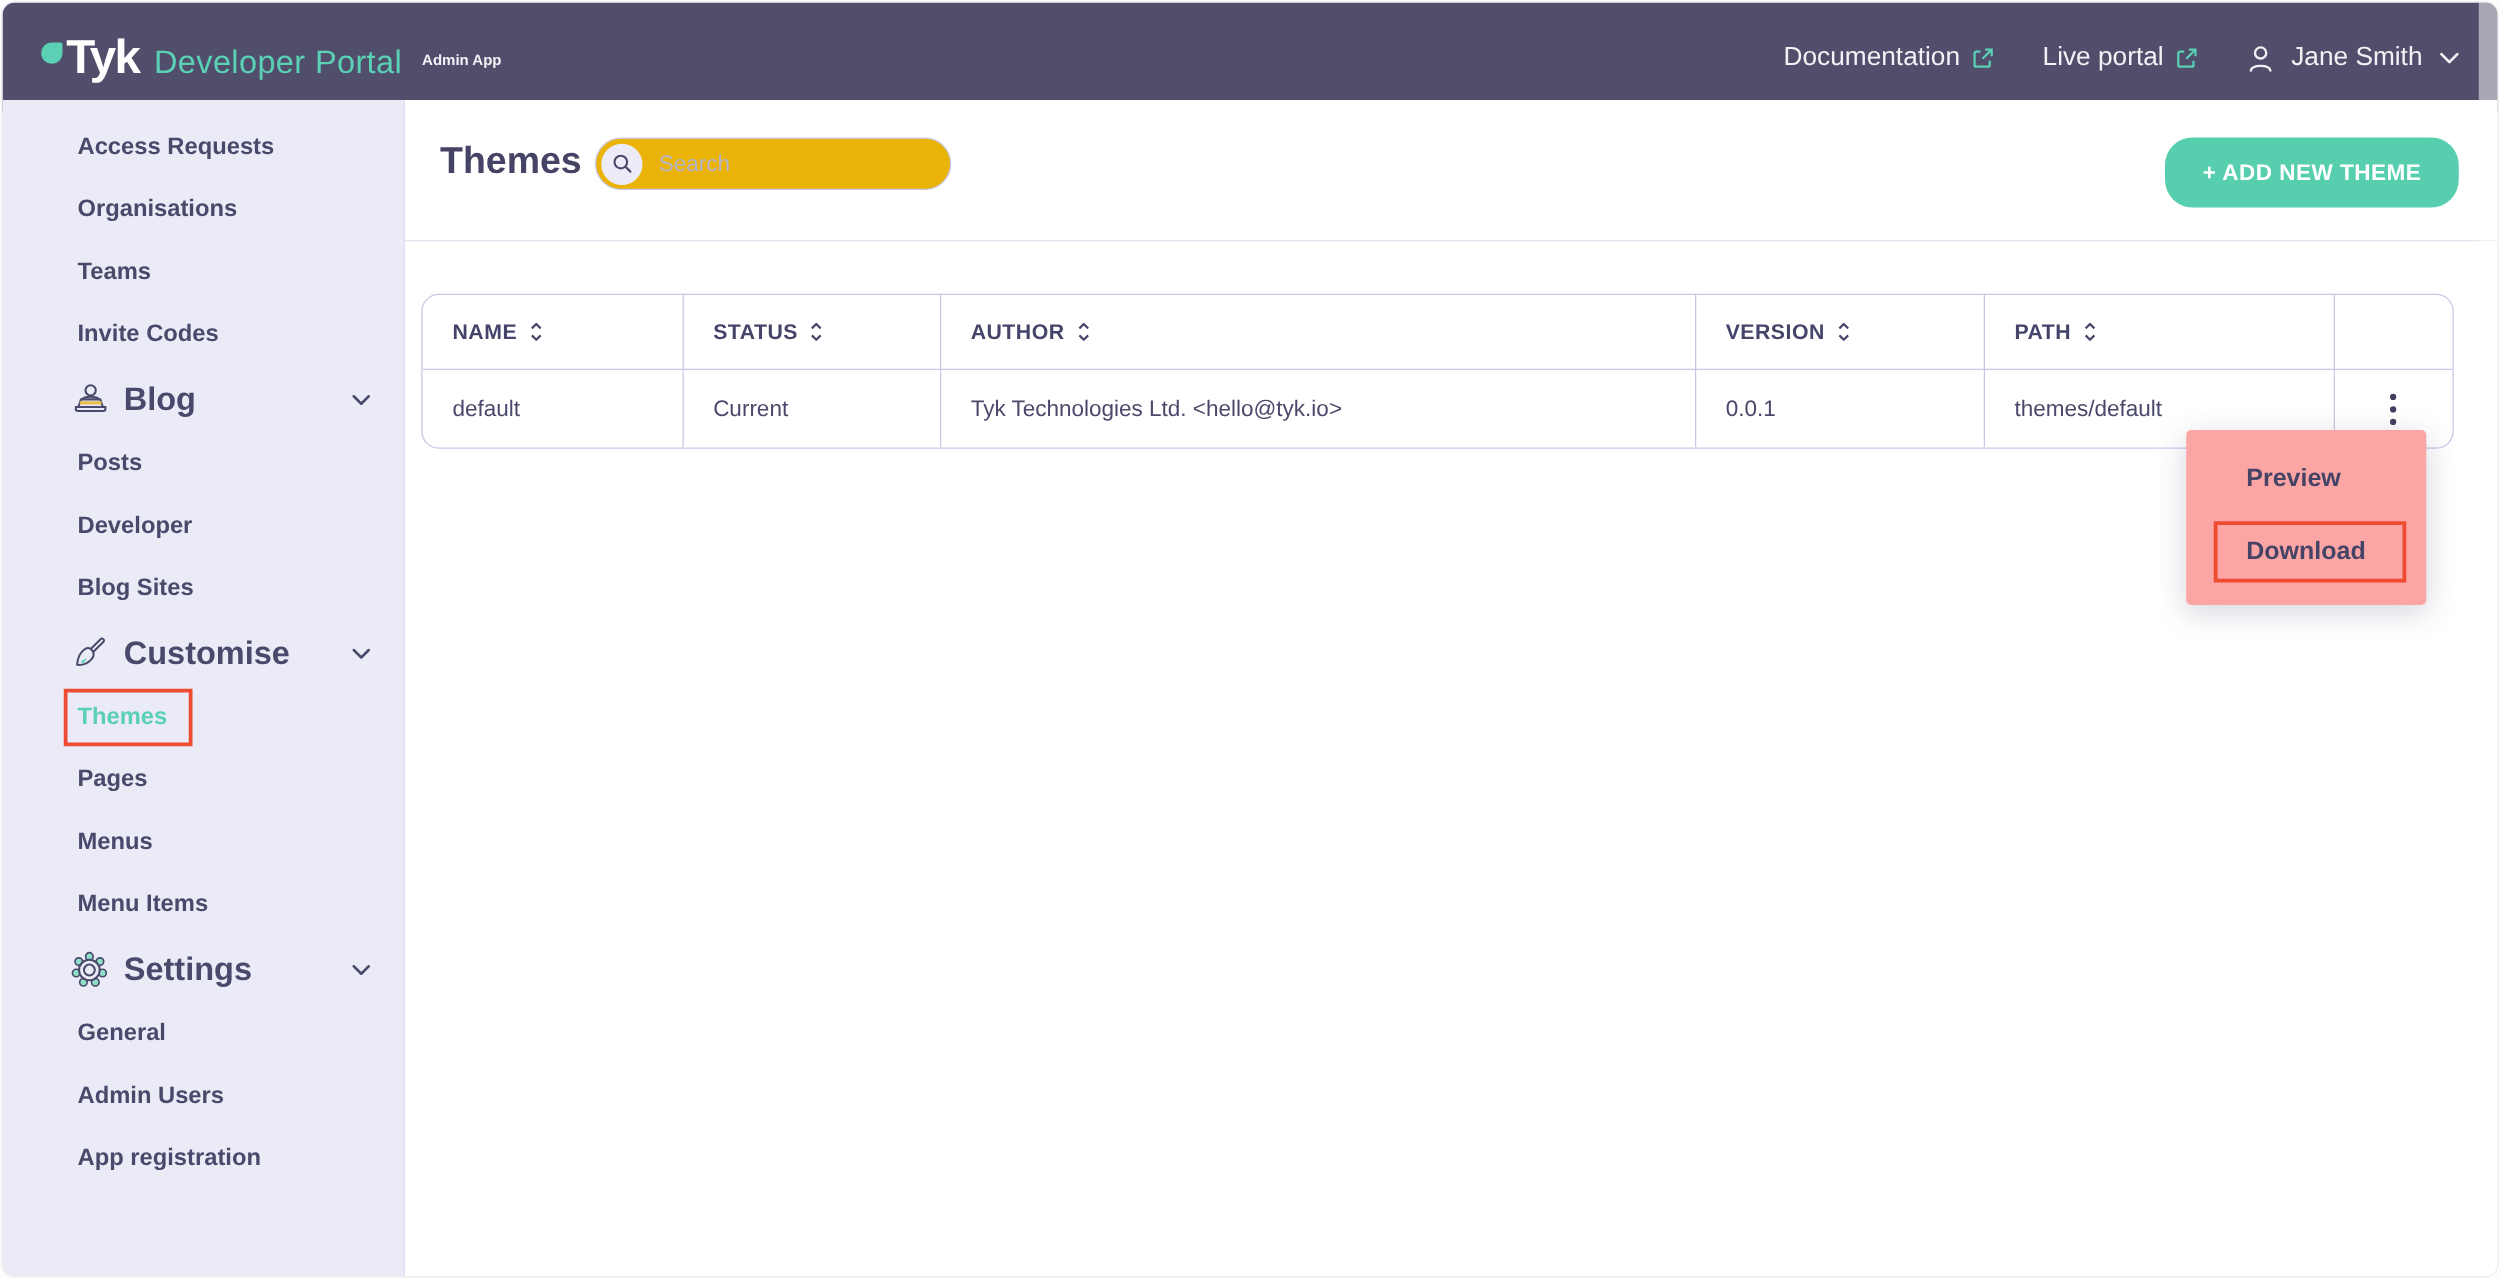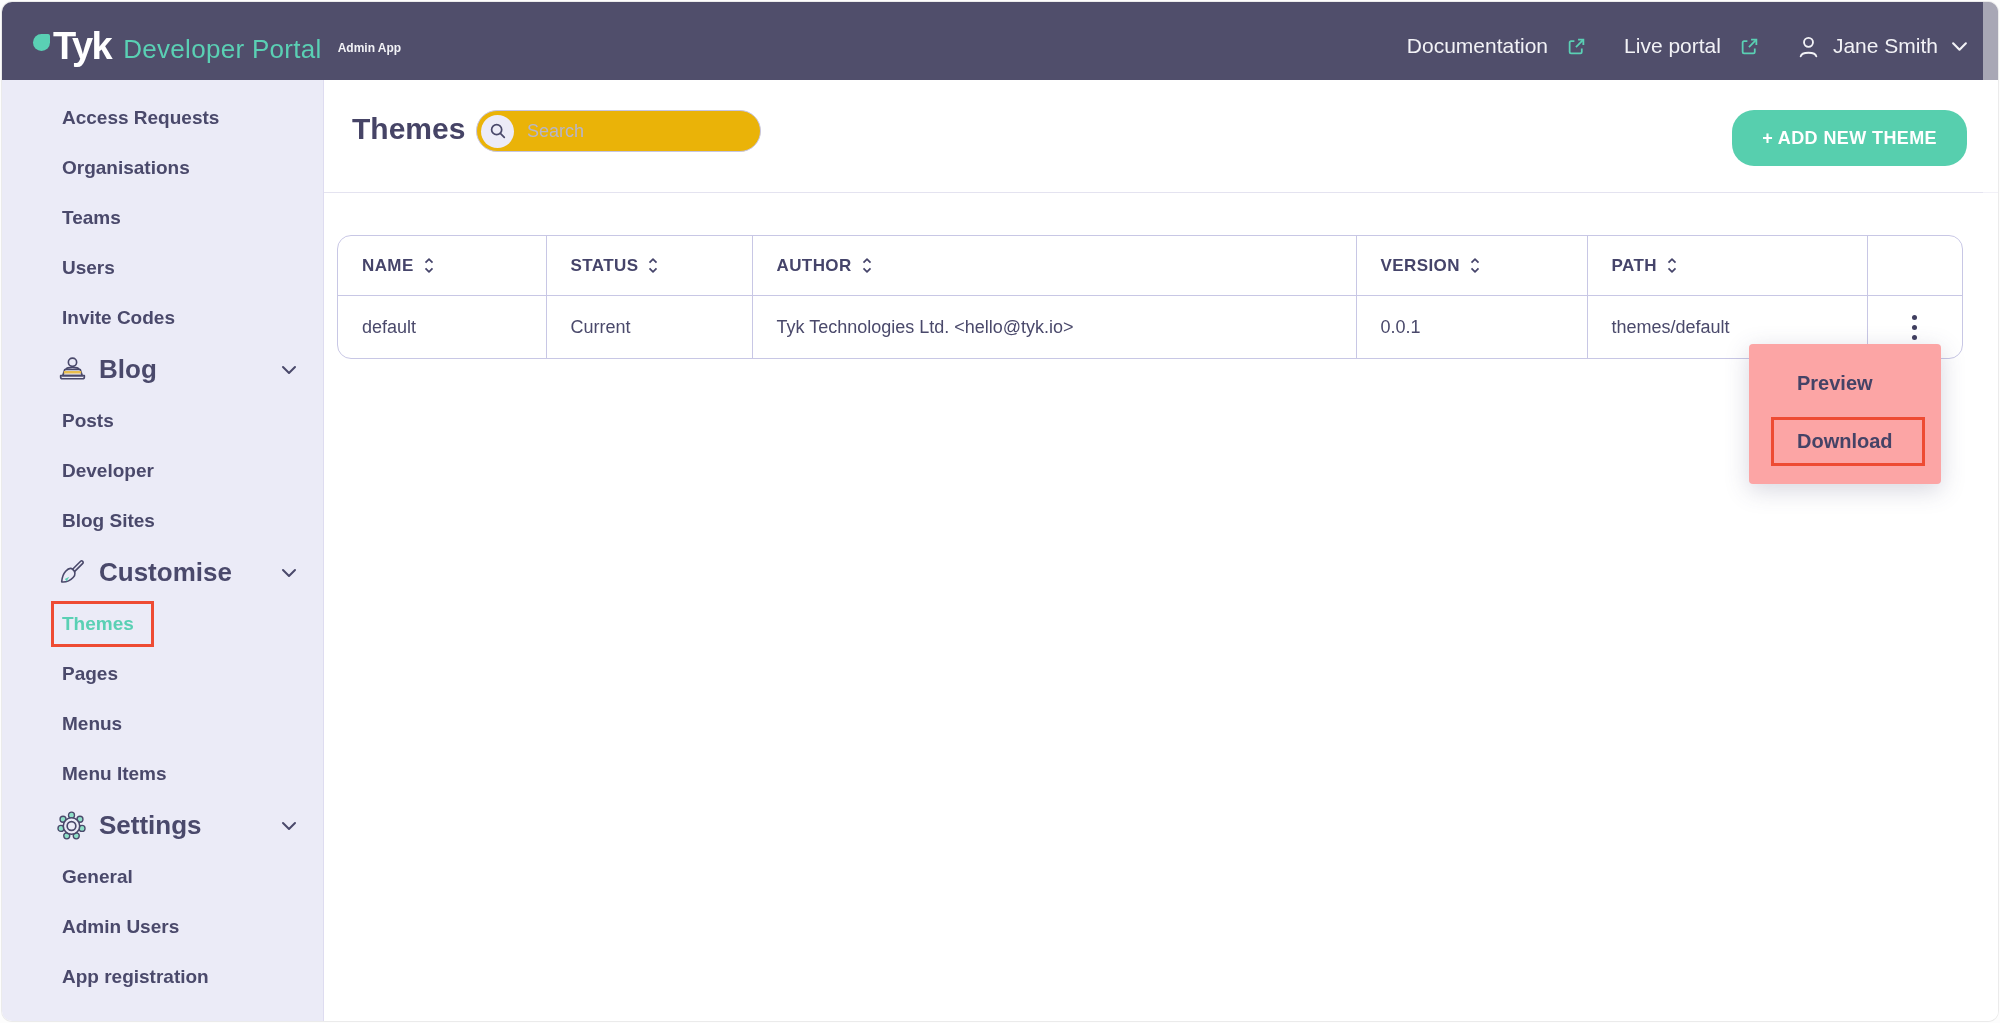--- a/index.html
+++ b/index.html
@@ -10,21 +10,21 @@
 
   
   .topbar { position:absolute; top:0; left:0; right:0; height:88px; background:#504e6b;
             display:flex; align-items:center; padding:0 30px 0 31px; box-sizing:border-box; }
   .brand { display:flex; align-items:flex-start; cursor:pointer; }
   .leaf { width:17px; height:17px; background:#5ad0b4; border-radius:9px 2px 9px 9px; margin:8px 3px 0 0; }
   .logo-text { color:#ffffff; font-size:38px; font-weight:700; letter-spacing:-1.5px; line-height:40px; }
   .product { color:#5ad0b4; font-size:26px; font-weight:500; letter-spacing:0.3px; margin:8px 0 0 12px; }
   .app-name { color:#f2f2f6; font-size:12px; font-weight:600; margin-left:16px; padding-top:4px; }
   .top-right { margin-left:auto; display:flex; align-items:center; gap:38px; }
-  .top-link { display:flex; align-items:center; gap:19px; color:#f2f2f6; font-size:21px; cursor:pointer; }
+  .top-link { display:flex; align-items:center; gap:9px; color:#f2f2f6; font-size:21px; cursor:pointer; }
   .user-menu { display:flex; align-items:center; gap:13px; color:#f2f2f6; font-size:21px; cursor:pointer; }
 
   
   .sidebar { position:absolute; top:78px; left:0; width:322px; bottom:0; background:#ebebf7;
              border-right:1px solid #dedcf0; box-sizing:border-box; padding-top:13px; }
   .nav { list-style:none; margin:0; padding:0; }
   .nav li { position:relative; height:50px; display:flex; align-items:center; padding-left:60px;
             color:#4a496b; font-size:19px; font-weight:600; cursor:pointer; box-sizing:border-box; }
   .nav li.section { font-size:26px; font-weight:700; height:53px;margin-left:37px; }
   .s-icon { position:absolute; left:17px; top:50%; transform:translateY(-50%); }
@@ -121,23 +121,20 @@
   <aside class="sidebar">
     <ul class="nav">
       <li>
             <span>Access Requests</span>
           </li>
       <li>
             <span>Organisations</span>
           </li>
       <li>
             <span>Teams</span>
-          </li>
-      <li>
-            <span>Users</span>
           </li>
       <li>
             <span>Invite Codes</span>
           </li>
 
       <li class="section">
         <svg class="s-icon" width="33" height="29" viewBox="0 0 32 28" fill="none" stroke="#4a496b" stroke-width="1.6" stroke-linejoin="round">
           <circle cx="16" cy="6.5" r="4"></circle>
           <path d="M9.5 13.4 C11 10.9 21 10.9 22.5 13.4"></path>
           <path d="M8.5 13.5 H23.5 L25.5 19.5 H6.5 Z"></path>

